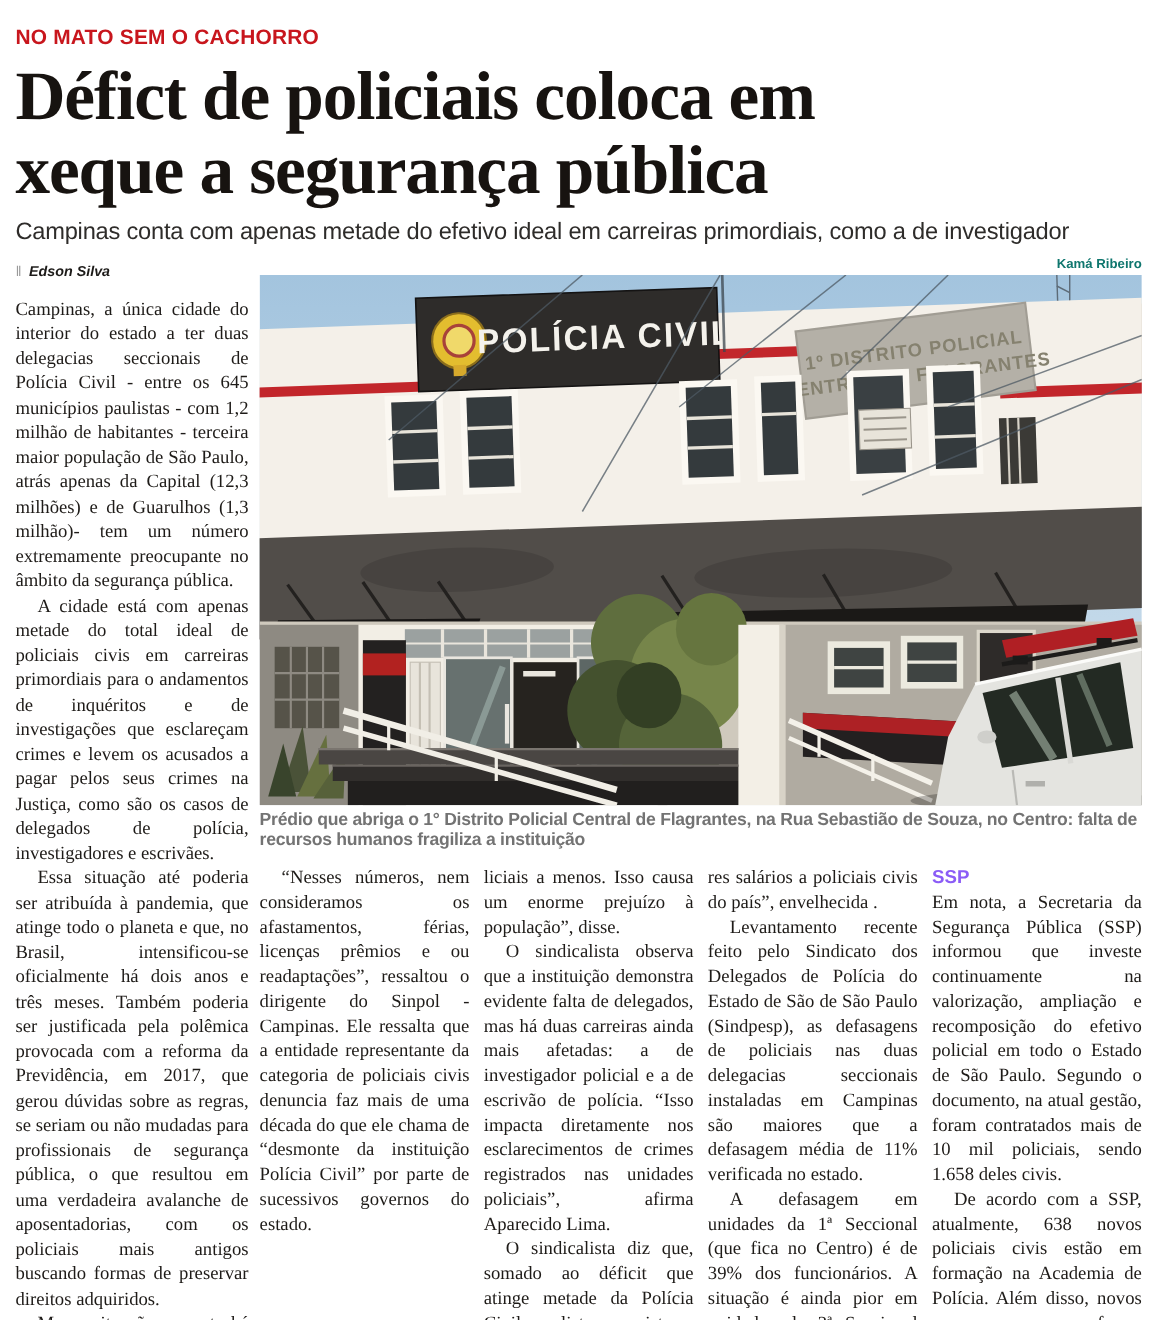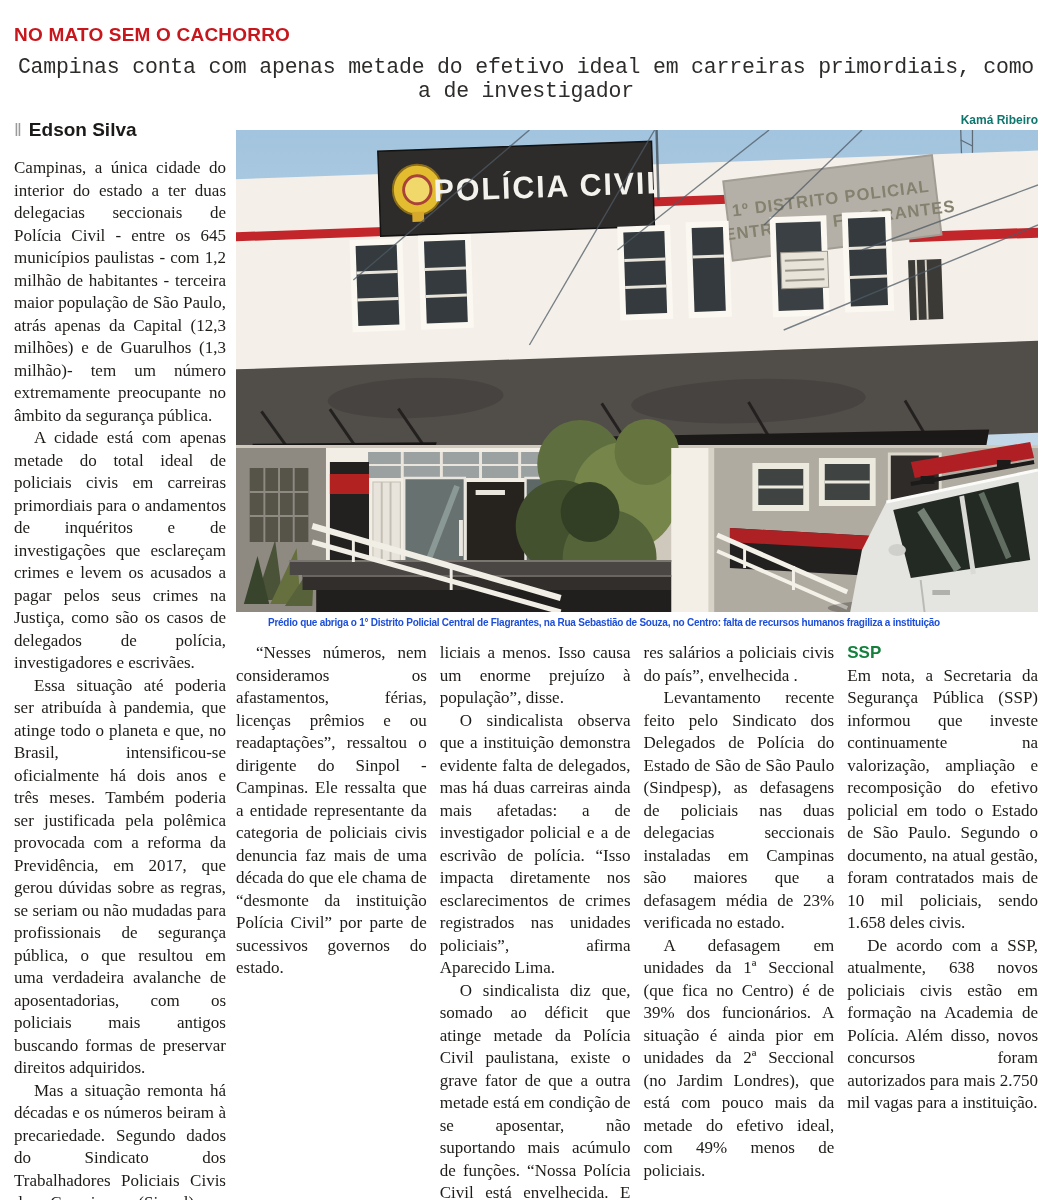--- a/index.html
+++ b/index.html
@@ -3,47 +3,51 @@
 <meta charset="utf-8">
 <style>
   html,body{margin:0;padding:0;background:#ffffff;}
   body{width:1052px;height:1200px;overflow:hidden;font-family:"Liberation Serif",serif;color:#1e1b18;}
   .page{width:1052px;height:1200px;position:relative;box-sizing:border-box;padding:0 14px;}
   .kicker{font-family:"Liberation Sans",sans-serif;font-weight:700;font-size:19px;color:#c8161d;
           letter-spacing:.2px;margin-top:24px;}
   h1.headline{font-family:"Liberation Serif",serif;font-weight:700;font-size:63px;line-height:1.07;
           color:#171310;margin:8px 0 0 0;letter-spacing:-1px;}
   h1.headline span{display:block;}
-  .subhead{font-family:Liberation Mono, monospace;font-size:21.5px;color:#2e2c2a;margin-top:9px;
-          letter-spacing:-.2px;text-align:center;}
+  .subhead{font-family:Liberation Sans, sans-serif;font-size:21.5px;color:#2e2c2a;margin-top:9px;
+          letter-spacing:-.2px;}
   .main{display:flex;gap:10px;margin-top:10px;}
   .leftcol{width:212px;flex:0 0 212px;}
-  .byline{font-family:"Liberation Sans",sans-serif;font-weight:700;font-size:19px;color:#1c1a18;
-          margin:6px 0 16px 0;}
+  .byline{font-family:"Liberation Sans",sans-serif;font-weight:700;font-size:13px;color:#1c1a18;
+          margin:6px 0 16px 0;font-style:italic;}
   .byline .mark{color:#9a9a9a;font-weight:400;margin-right:7px;}
   .bodytext p{margin:0;font-size:17px;line-height:22.5px;text-align:justify;}
   .bodytext p.indent{text-indent:20px;}
   .rightwrap{flex:1;min-width:0;}
   .credit{font-family:"Liberation Sans",sans-serif;font-weight:700;font-size:12px;color:#0f766e;
           text-align:right;margin-bottom:3px;}
   .photo{width:100%;height:482px;display:block;}
-  .caption{font-family:"Liberation Sans",sans-serif;font-weight:700;font-size:10px;color:#1d4ed8;
-          letter-spacing:-.25px;margin-top:5px;margin-left:32px;}
+  .caption{font-family:"Liberation Sans",sans-serif;font-weight:700;font-size:16px;color:#737373;
+          letter-spacing:-.25px;margin-top:5px;}
   .grid4{display:grid;grid-template-columns:repeat(4,1fr);column-gap:13px;margin-top:14px;}
   .grid4 .col{min-width:0;}
-  .ssphead{font-family:"Liberation Sans",sans-serif;font-weight:700;font-size:14px;color:#15803d;
+  .ssphead{font-family:"Liberation Sans",sans-serif;font-weight:700;font-size:14px;color:#8b5cf6;
           margin:0 0 2px 0;}
 </style>
 </head>
 <body>
 
 <div class="page">
 
   <div class="kicker">NO MATO SEM O CACHORRO</div>
 
+  <h1 class="headline">
+    <span>Défict de policiais coloca em</span>
+    <span>xeque a segurança pública</span>
+  </h1>
 
   <div class="subhead">Campinas conta com apenas metade do efetivo ideal em carreiras primordiais, como a de investigador</div>
 
   <div class="main">
 
     <div class="leftcol">
       <div class="byline">
         <span class="mark">‖</span><span>Edson Silva</span>
       </div>
       <div class="bodytext">
@@ -299,21 +303,21 @@
           <p class="indent">“Nesses números, nem consideramos os afastamentos, férias, licenças prêmios e ou readaptações”, ressaltou o dirigente do Sinpol - Campinas. Ele ressalta que a entidade representante da categoria de policiais civis denuncia faz mais de uma década do que ele chama de “desmonte da instituição Polícia Civil” por parte de sucessivos governos do estado.</p>
 
         </div>
         <div class="col bodytext">
           <p>liciais a menos. Isso causa um enorme prejuízo à população”, disse.</p>
           <p class="indent">O sindicalista observa que a instituição demonstra evidente falta de delegados, mas há duas carreiras ainda mais afetadas: a de investigador policial e a de escrivão de polícia. “Isso impacta diretamente nos esclarecimentos de crimes registrados nas unidades policiais”, afirma Aparecido Lima.</p>
           <p class="indent">O sindicalista diz que, somado ao déficit que atinge metade da Polícia Civil paulistana, existe o grave fator de que a outra metade está em condição de se aposentar, não suportando mais acúmulo de funções. “Nossa Polícia Civil está envelhecida. E mais, temos uma desvalorização salarial que impacta. O estado mais rico da Federação paga um dos pio-</p>
         </div>
         <div class="col bodytext">
           <p>res salários a policiais civis do país”, envelhecida .</p>
-          <p class="indent">Levantamento recente feito pelo Sindicato dos Delegados de Polícia do Estado de São de São Paulo (Sindpesp), as defasagens de policiais nas duas delegacias seccionais instaladas em Campinas são maiores que a defasagem média de 23% verificada no estado.</p>
+          <p class="indent">Levantamento recente feito pelo Sindicato dos Delegados de Polícia do Estado de São de São Paulo (Sindpesp), as defasagens de policiais nas duas delegacias seccionais instaladas em Campinas são maiores que a defasagem média de 11% verificada no estado.</p>
           <p class="indent">A defasagem em unidades da 1ª Seccional (que fica no Centro) é de 39% dos funcionários. A situação é ainda pior em unidades da 2ª Seccional (no Jardim Londres), que está com pouco mais da metade do efetivo ideal, com 49% menos de policiais.</p>
 
         </div>
         <div class="col bodytext">
           <p class="ssphead">SSP</p>
           <p>Em nota, a Secretaria da Segurança Pública (SSP) informou que investe continuamente na valorização, ampliação e recomposição do efetivo policial em todo o Estado de São Paulo. Segundo o documento, na atual gestão, foram contratados mais de 10 mil policiais, sendo 1.658 deles civis.</p>
           <p class="indent">De acordo com a SSP, atualmente, 638 novos policiais civis estão em formação na Academia de Polícia. Além disso, novos concursos foram autorizados para mais 2.750 mil vagas para a instituição.</p>
 
         </div>
       </div>

